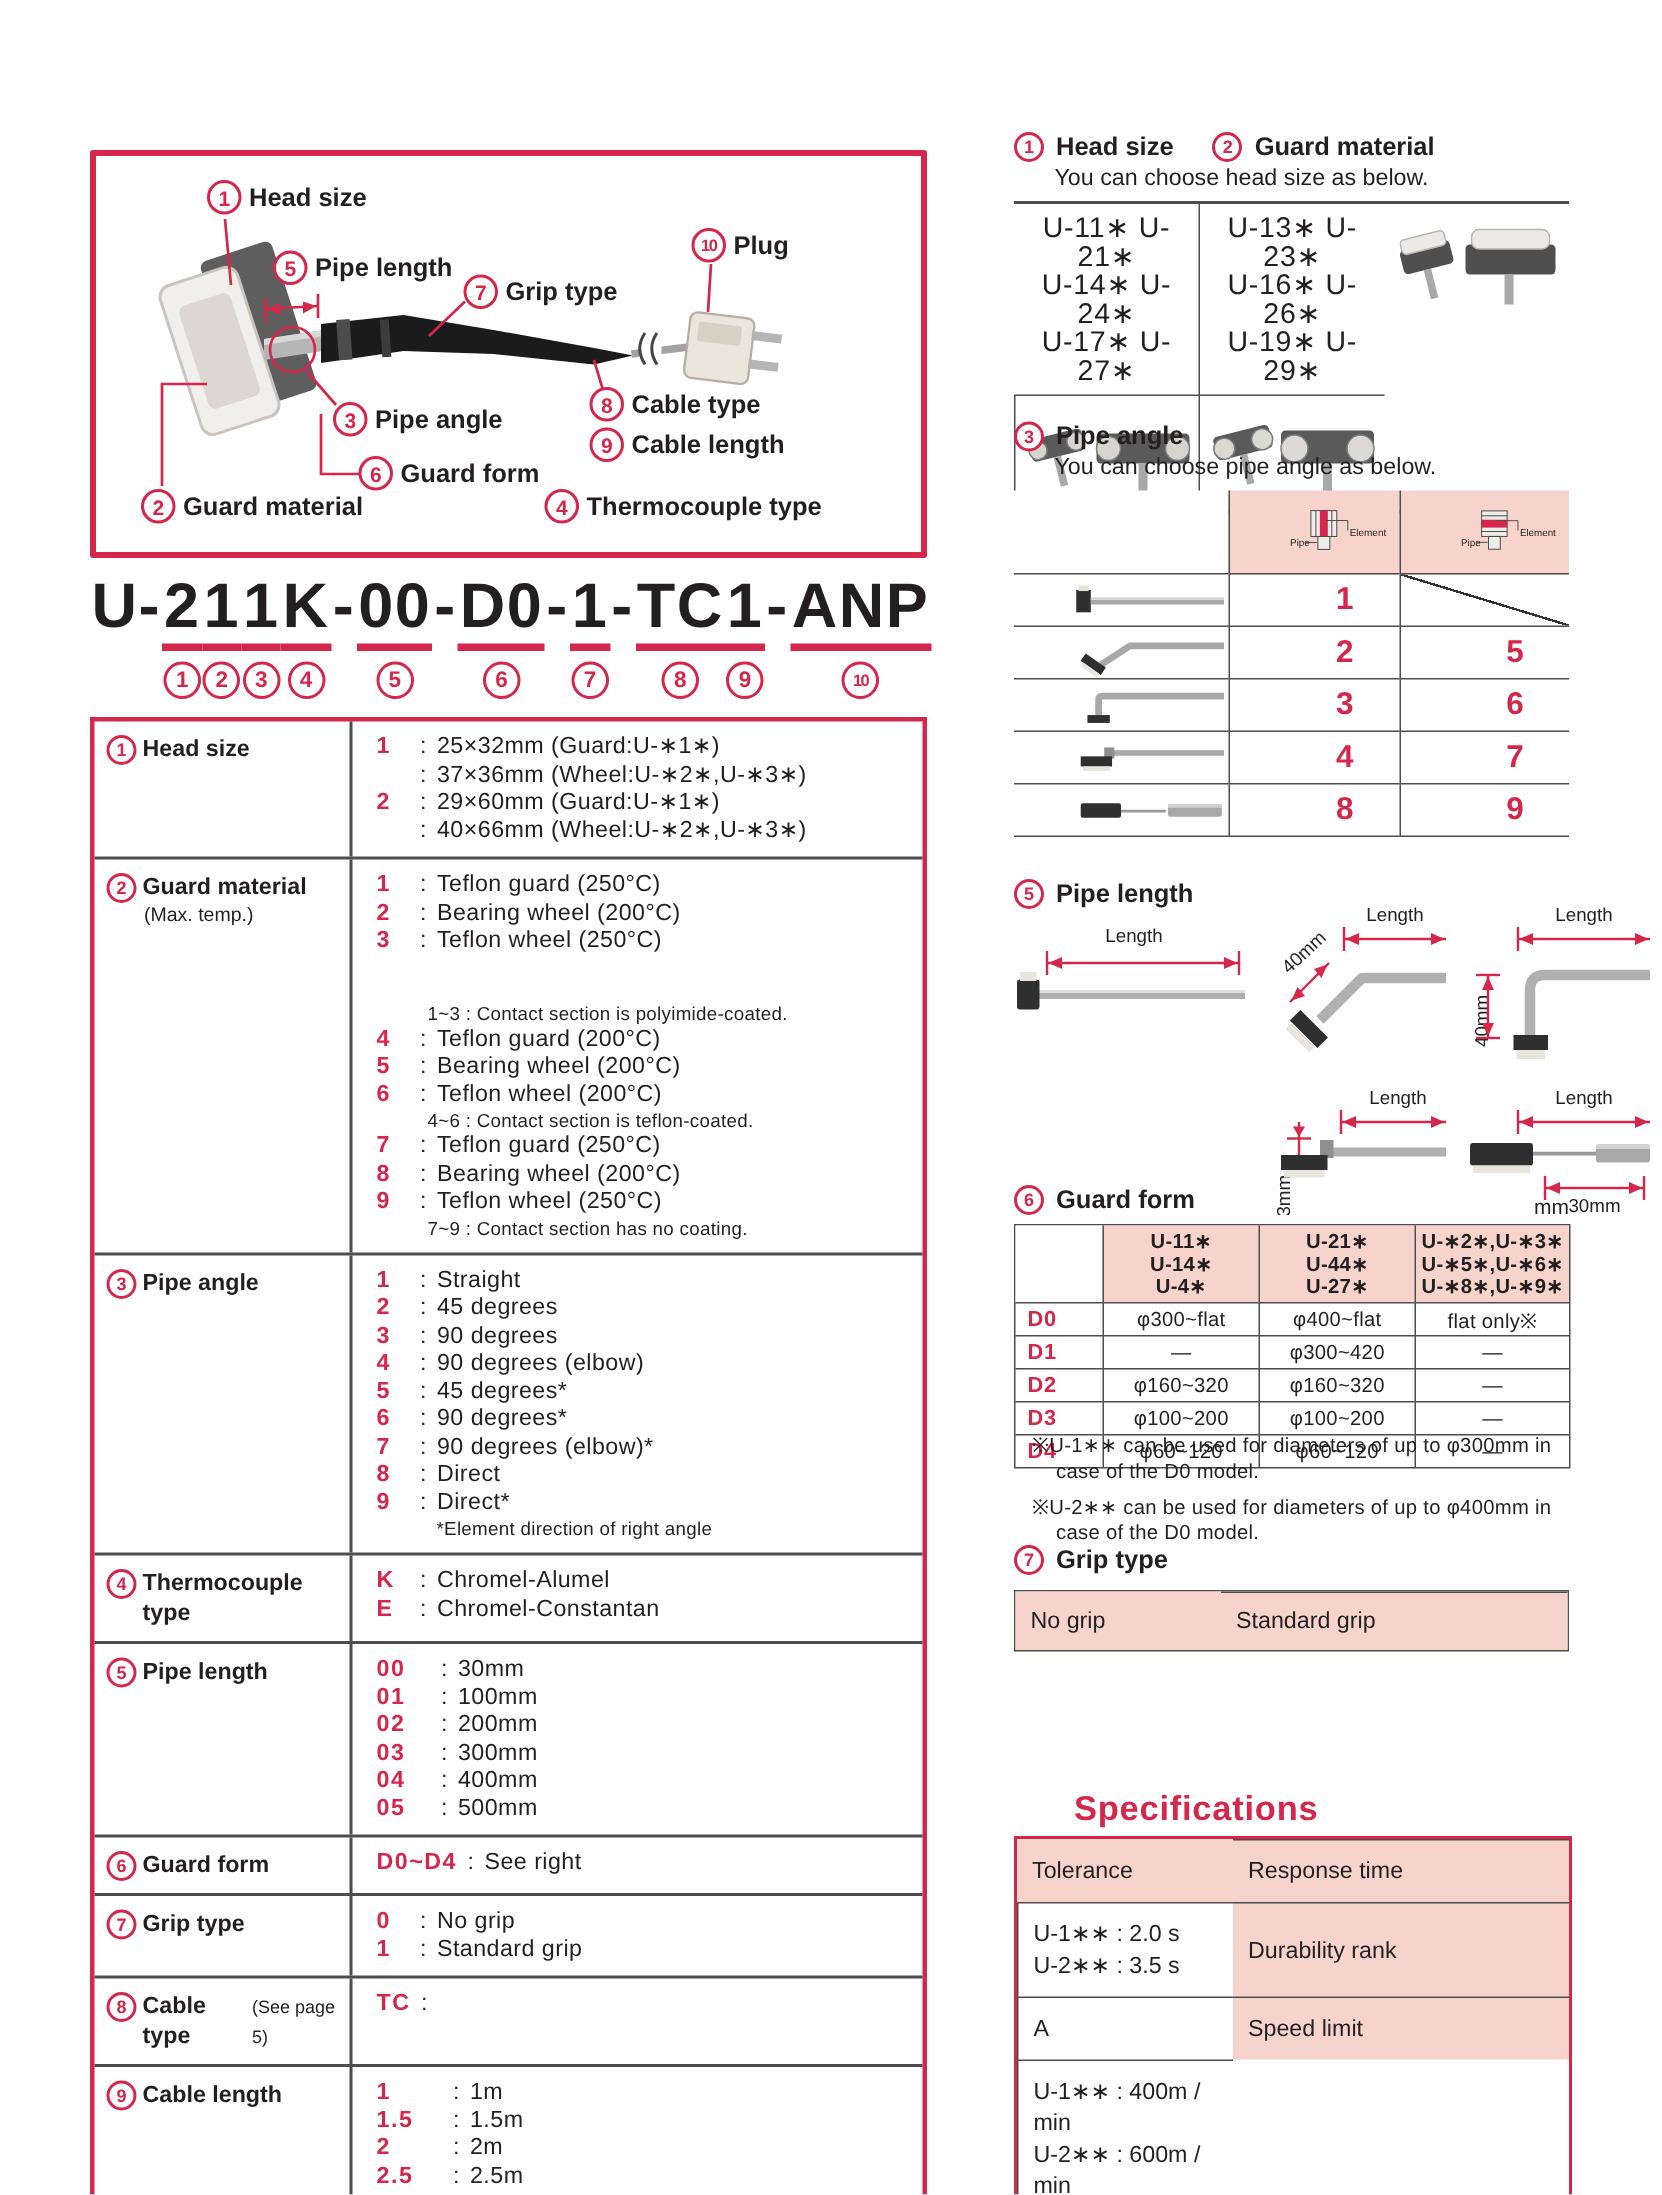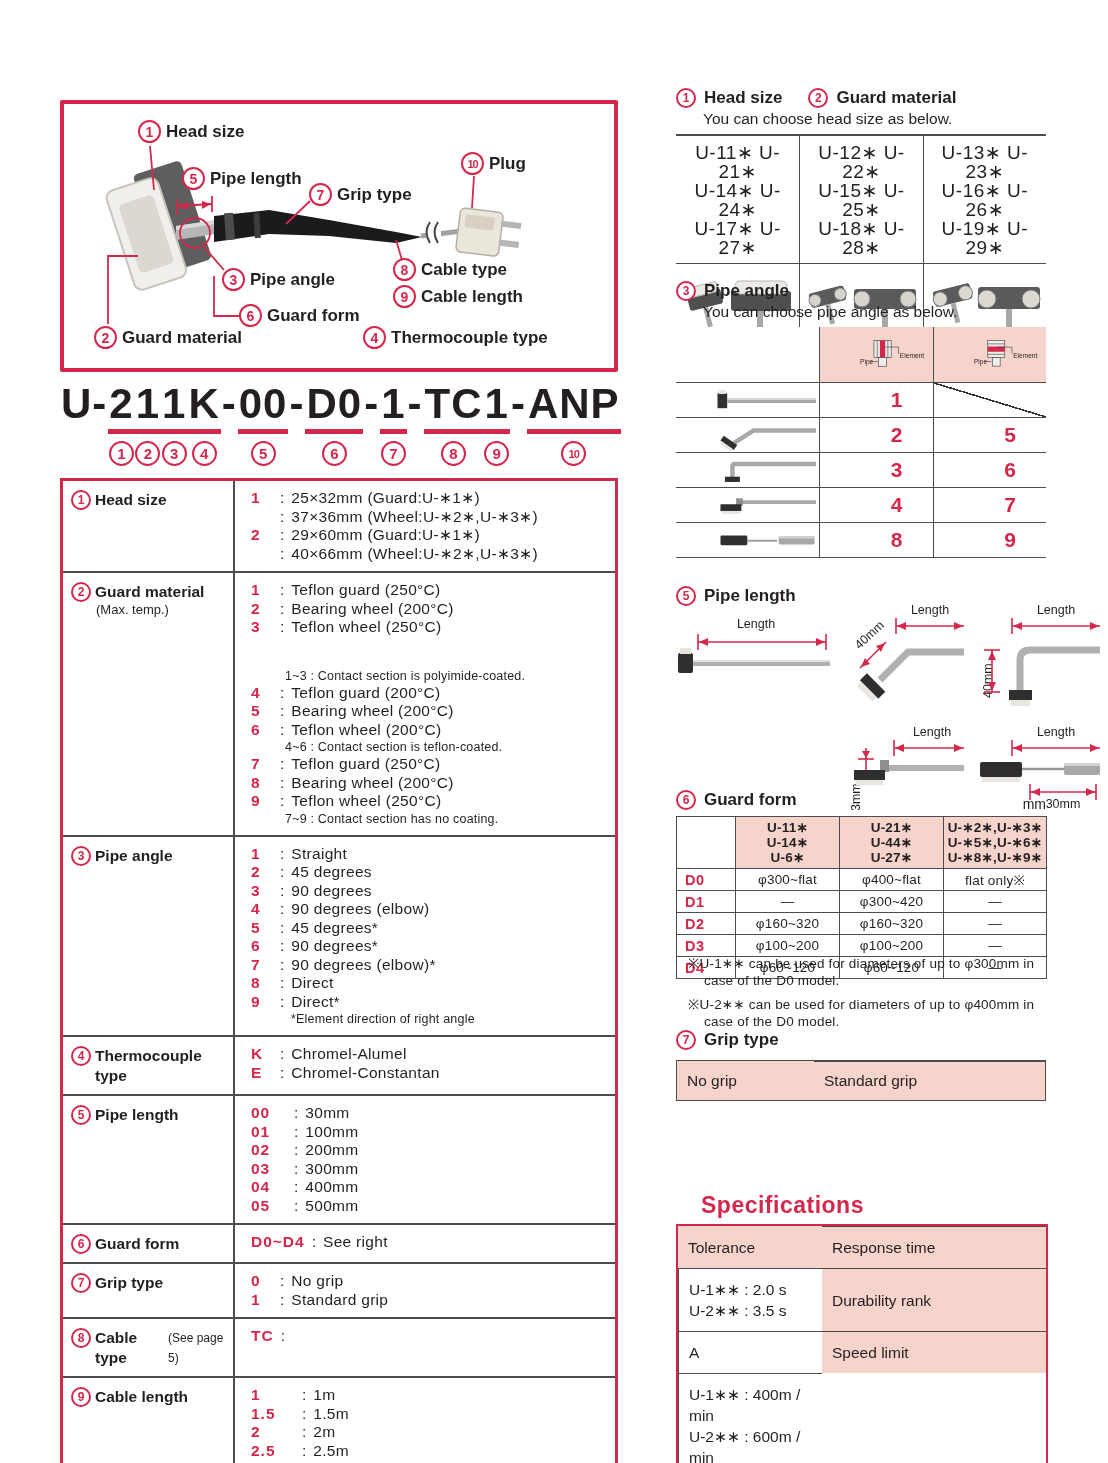--- a/index.html
+++ b/index.html
@@ -99,21 +99,21 @@
 
   
   .griptable{position:absolute;left:676px;top:1060px;width:370px;border:1.5px solid var(--gline);
     display:grid;grid-template-columns:137px 1fr;box-sizing:border-box;}
   .gr-c{border-top:1.5px solid var(--gline);padding:9px 10px;font-size:15.5px;line-height:20px;box-sizing:border-box;}
   .gr-c.first{border-top:none;}
   .gr-k{background:var(--pink);display:flex;align-items:center;}
   .gr-v{border-left:1.5px solid var(--gline);display:flex;flex-direction:column;justify-content:center;}
 
   
-  .spectitle{position:absolute;left:701px;top:1192px;font-size:23px;font-weight:bold;color:var(--red);letter-spacing:.5px;}
+  .spectitle{position:absolute;left:716px;top:1192px;font-size:23px;font-weight:bold;color:var(--red);letter-spacing:.5px;}
   .spectable{position:absolute;left:676px;top:1224px;width:372px;border:2.5px solid var(--red);
     display:grid;grid-template-columns:144px 1fr;box-sizing:border-box;background:#fff;}
   .sp-c{border-top:1.5px solid var(--gline);padding:10px 10px;font-size:15.5px;line-height:21px;box-sizing:border-box;}
   .sp-c.first{border-top:none;}
   .sp-k{background:var(--pink);display:flex;align-items:center;}
   .sp-v{border-left:1.5px solid var(--gline);display:flex;flex-direction:column;justify-content:center;}
 
   .dots{letter-spacing:2px;font-weight:bold;line-height:14px;}
   svg text{font-family:"Liberation Sans",sans-serif;}
 </style>
@@ -605,25 +605,20 @@
     <span>Guard material</span>
   </div>
   <div class="subtitle" style="left:703px;top:110px;">You can choose head size as below.</div>
   <div class="hstable" id="hs-table">
       <div class="hs-models">
         <div>U-11∗  U-21∗</div>
         <div>U-14∗  U-24∗</div>
         <div>U-17∗  U-27∗</div>
       </div>
       <div class="hs-models hs-cb">
-        <div>U-12∗  U-22∗</div>
-        <div>U-15∗  U-25∗</div>
-        <div>U-18∗  U-28∗</div>
-      </div>
-      <div class="hs-models hs-cb">
         <div>U-13∗  U-23∗</div>
         <div>U-16∗  U-26∗</div>
         <div>U-19∗  U-29∗</div>
       </div>
       <div class="hs-photo">
         <svg width="118" height="70" viewBox="0 0 118 70">
     <g transform="translate(6,22) rotate(-14)">
             <rect x="0" y="7" width="34" height="16" rx="3" fill="#4f4f4f"></rect>
             <rect x="2" y="0" width="30" height="10" rx="3" fill="#eceae4" stroke="#b8b5ae"></rect>
             <rect x="13" y="23" width="5" height="20" fill="#a8a8a8"></rect>
@@ -855,21 +850,21 @@
   <div class="sechead" style="left:676px;top:790px;">
     <span class="circ circ-sm">6</span>
     <span>Guard form</span>
   </div>
   <div class="gf-unit">mm</div>
   <div class="gftable" id="gf-table">
       <div class="gf-c gf-hdr blank"></div>
       <div class="gf-c gf-hdr gf-b">
         <div>U-11∗</div>
         <div>U-14∗</div>
-        <div>U-6∗</div>
+        <div>U-4∗</div>
       </div>
       <div class="gf-c gf-hdr gf-b">
         <div>U-21∗</div>
         <div>U-44∗</div>
         <div>U-27∗</div>
       </div>
       <div class="gf-c gf-hdr gf-b">
         <div>U-∗2∗,U-∗3∗</div>
         <div>U-∗5∗,U-∗6∗</div>
         <div>U-∗8∗,U-∗9∗</div>

